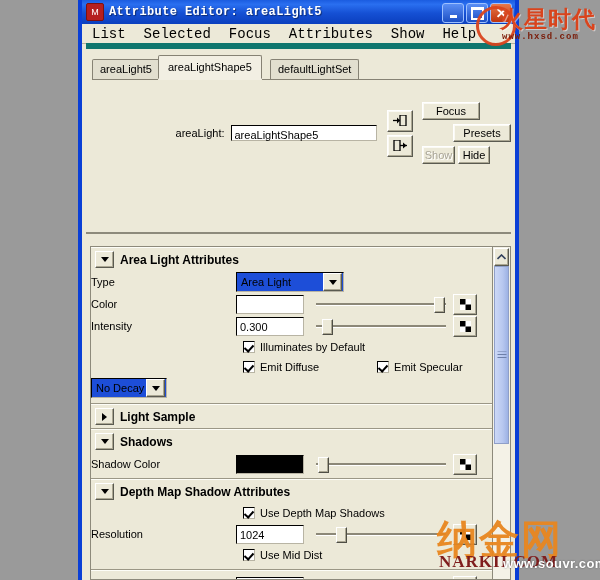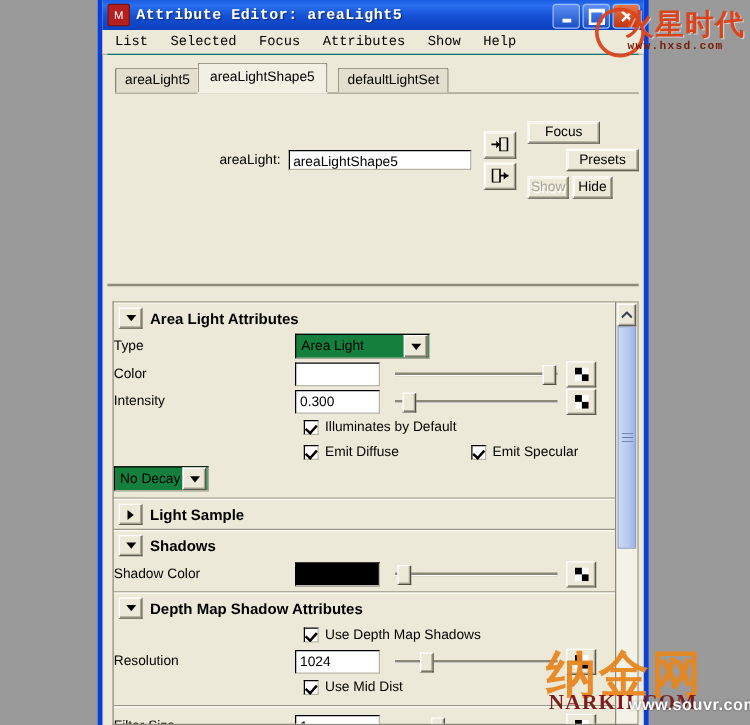--- a/index.html
+++ b/index.html
@@ -58,29 +58,29 @@
   .winbtn.close i:before{transform:rotate(45deg);}
   .winbtn.close i:after{transform:rotate(-45deg);}
 
   
   #menubar{
     height:19px;background:#ece9d8;
     display:flex;align-items:center;
     padding-left:8px;gap:14px;
     border-bottom:1px solid #b5b09a;
     font-family:"Liberation Mono",monospace;
-    font-size:11px;
+    font-size:14px;
   }
   #menubar .mi{padding:1px 2px;white-space:nowrap;}
 
   
   #client{
     position:absolute;left:4px;right:4px;top:43px;bottom:0;
     background:#ece9d8;
-    border-top:1px solid #0f766e;
+    border-top:6px solid #0f766e;
   }
   
   #tabs{
     height:25px;position:relative;
     margin:5px 0 0 6px;
     border-bottom:1px solid #868274;
   }
   .tab{
     position:absolute;bottom:0;
     background:#e2dfcf;
@@ -192,21 +192,21 @@
     width:22px;height:19px;margin-left:7px;
     background:#ece9d8;
     border:1px solid #fff;border-right-color:#5a5a50;border-bottom-color:#5a5a50;
     box-shadow:inset -1px -1px 0 #aba793;
     display:flex;align-items:center;justify-content:center;
     flex:0 0 auto;
   }
   .checker{width:11px;height:11px;display:block;}
   .swatch{border:1px solid #000;border-right-color:#b8b4a4;border-bottom-color:#b8b4a4;height:19px;box-sizing:border-box;}
   .combo{
-    height:20px;background:#15803d;
+    height:20px;background:#1d4ed8;
     border:1px solid #000;border-right-color:#b8b4a4;border-bottom-color:#b8b4a4;
     display:flex;align-items:center;box-sizing:border-box;
     padding-left:4px;font-size:11px;
   }
   .combo .arrow{
     margin-left:auto;width:17px;height:16px;margin-right:1px;
     background:#ece9d8;
     border:1px solid #fff;border-right-color:#5a5a50;border-bottom-color:#5a5a50;
     box-shadow:inset -1px -1px 0 #aba793;
     display:flex;align-items:center;justify-content:center;

